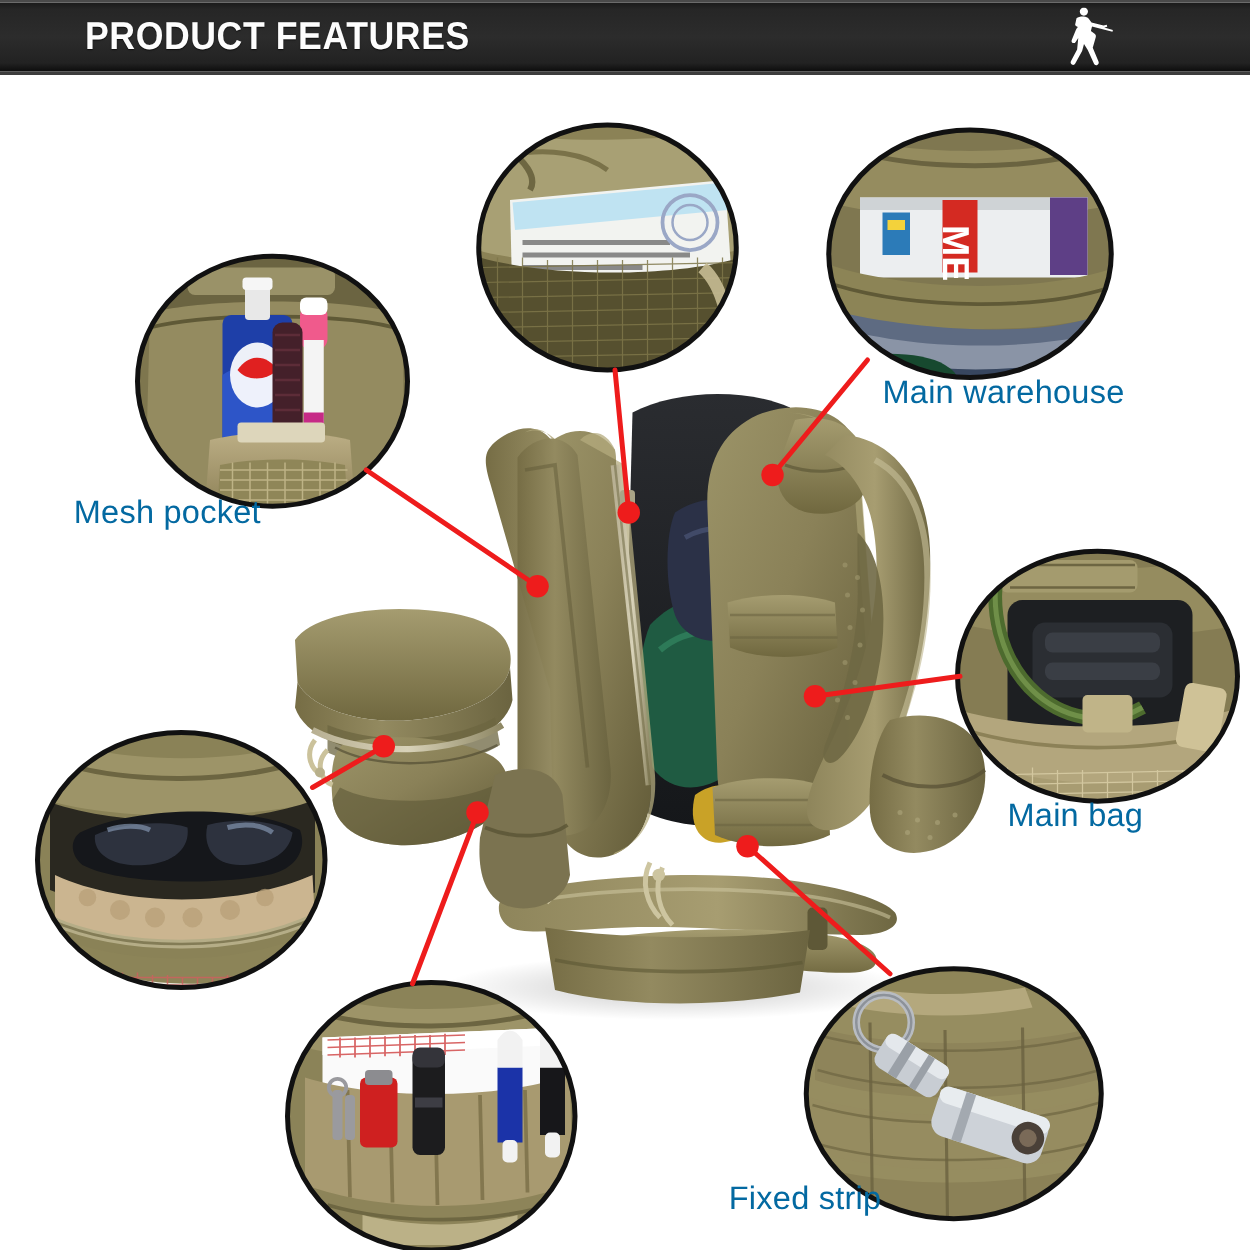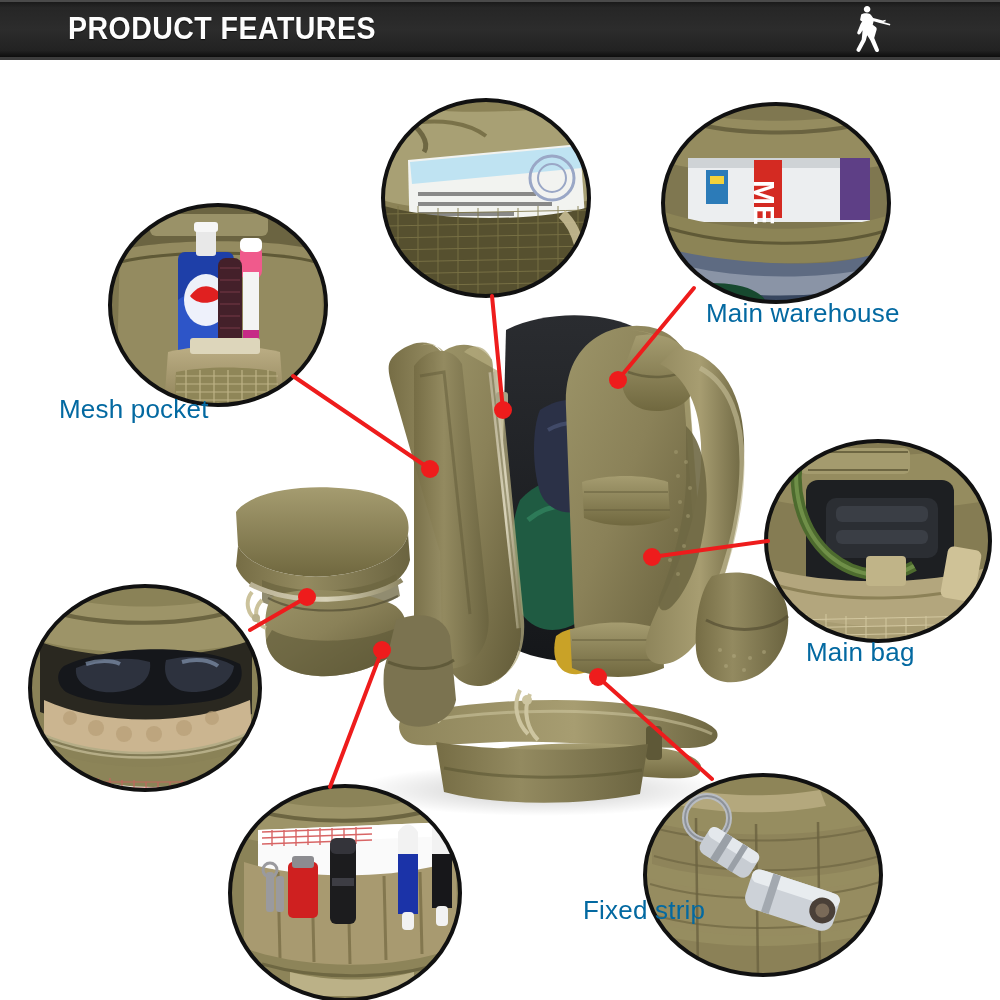--- a/index.html
+++ b/index.html
@@ -596,21 +596,21 @@
         <line x1="712" y1="779" x2="598" y2="677"></line>
         <circle cx="598" cy="677" r="9" stroke="none"></circle>
       </g>
     </g>
   </svg>
 
   <div class="labels-layer">
     <div class="label" style="left:59px;  top:394px;">Mesh pocket</div>
     <div class="label" style="left:706px; top:298px;">Main warehouse</div>
     <div class="label" style="left:806px; top:637px;">Main bag</div>
-    <div class="label" style="left:583px; top:895px;text-align:right;">Fixed strip</div>
+    <div class="label" style="left:583px; top:943px;text-align:right;">Fixed strip</div>
   </div>
 
   <div class="banner">
     <div class="banner-inner">
       <div class="banner-title">PRODUCT FEATURES</div>
       <svg class="banner-icon" viewBox="0 0 46 52">
         <path fill="#ffffff" d="M14.8 3.2c0-1.8 1.5-3.2 3.3-3.2s3.3 1.4 3.3 3.2-1.5 3.3-3.3 3.3-3.3-1.5-3.3-3.3z
                  M12.2 8.6c1.2-1 3.4-1.5 5.6-1.4 2 .1 3.3.7 4.2 1.8l2.2 2.9 9.6 2.5 2.6-.6.4 1.5-2.4.8 6.9 1.9-.3 1.4-10.2-2.5
                  -6.2-1.6-.9 3.5 3 2.2c.9.7 1.2 1.6.9 2.7l-2.4 8.4 4.6 11.1c.5 1.2.1 2.2-1 2.7-1.1.5-2.1.1-2.7-1.1l-4.9-10.9
                  -3-4.7-1.5 5.6-5.4 9.9c-.7 1.2-1.7 1.5-2.8.9-1-.6-1.3-1.6-.7-2.8l4.9-9.3.9-9.2-2.1 3.2c-.6.9-1.4 1.2-2.3.8

